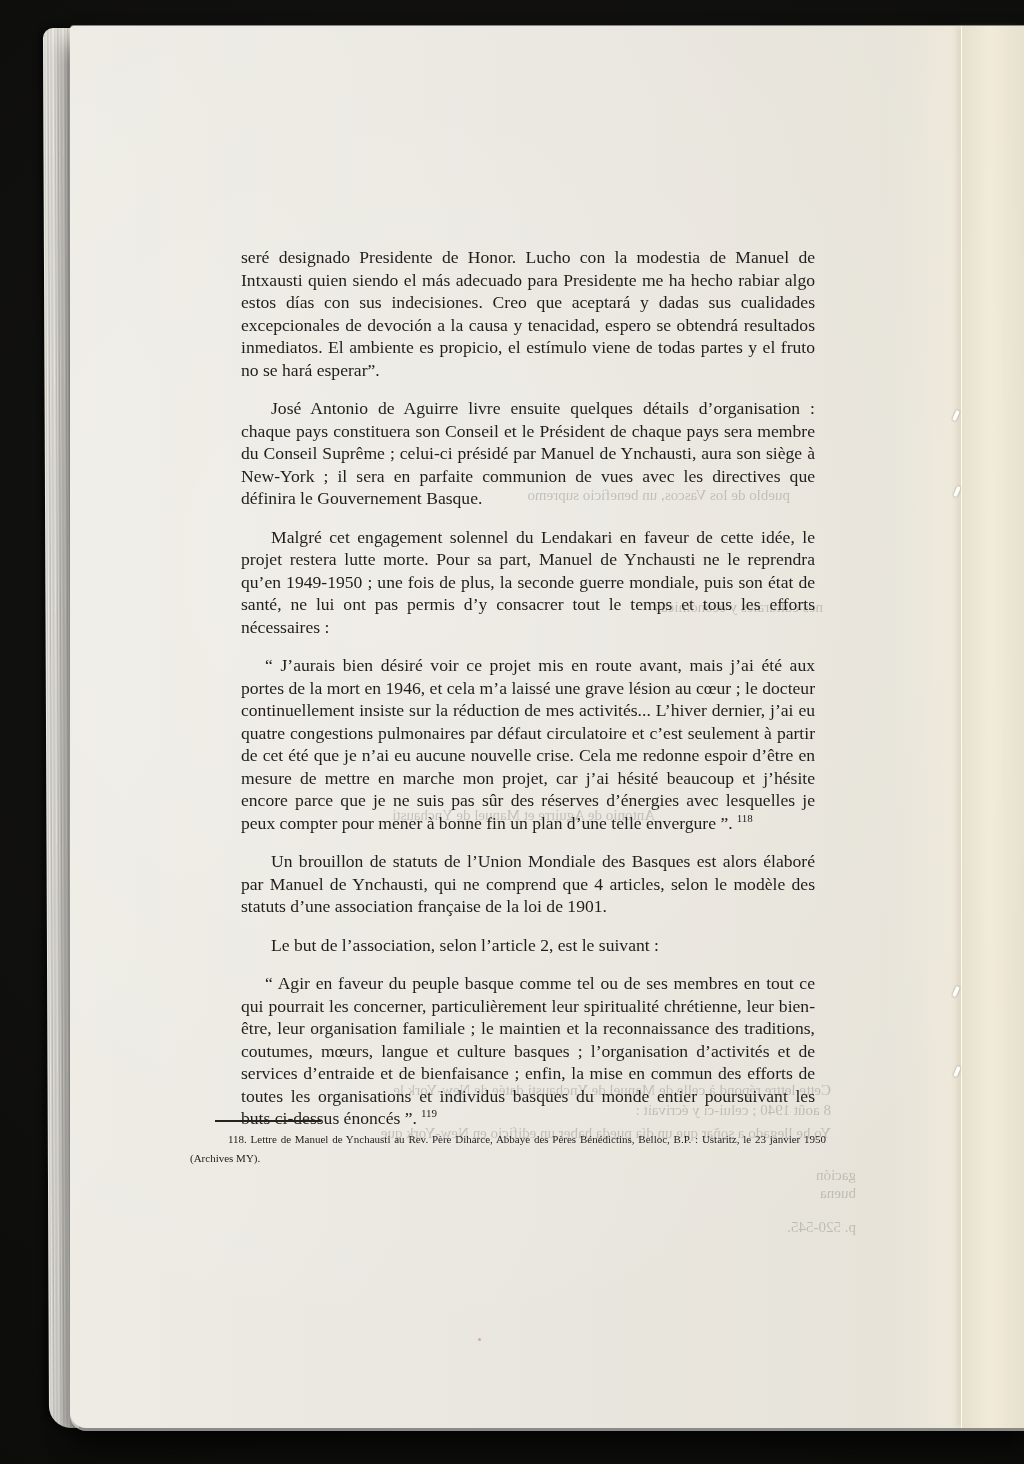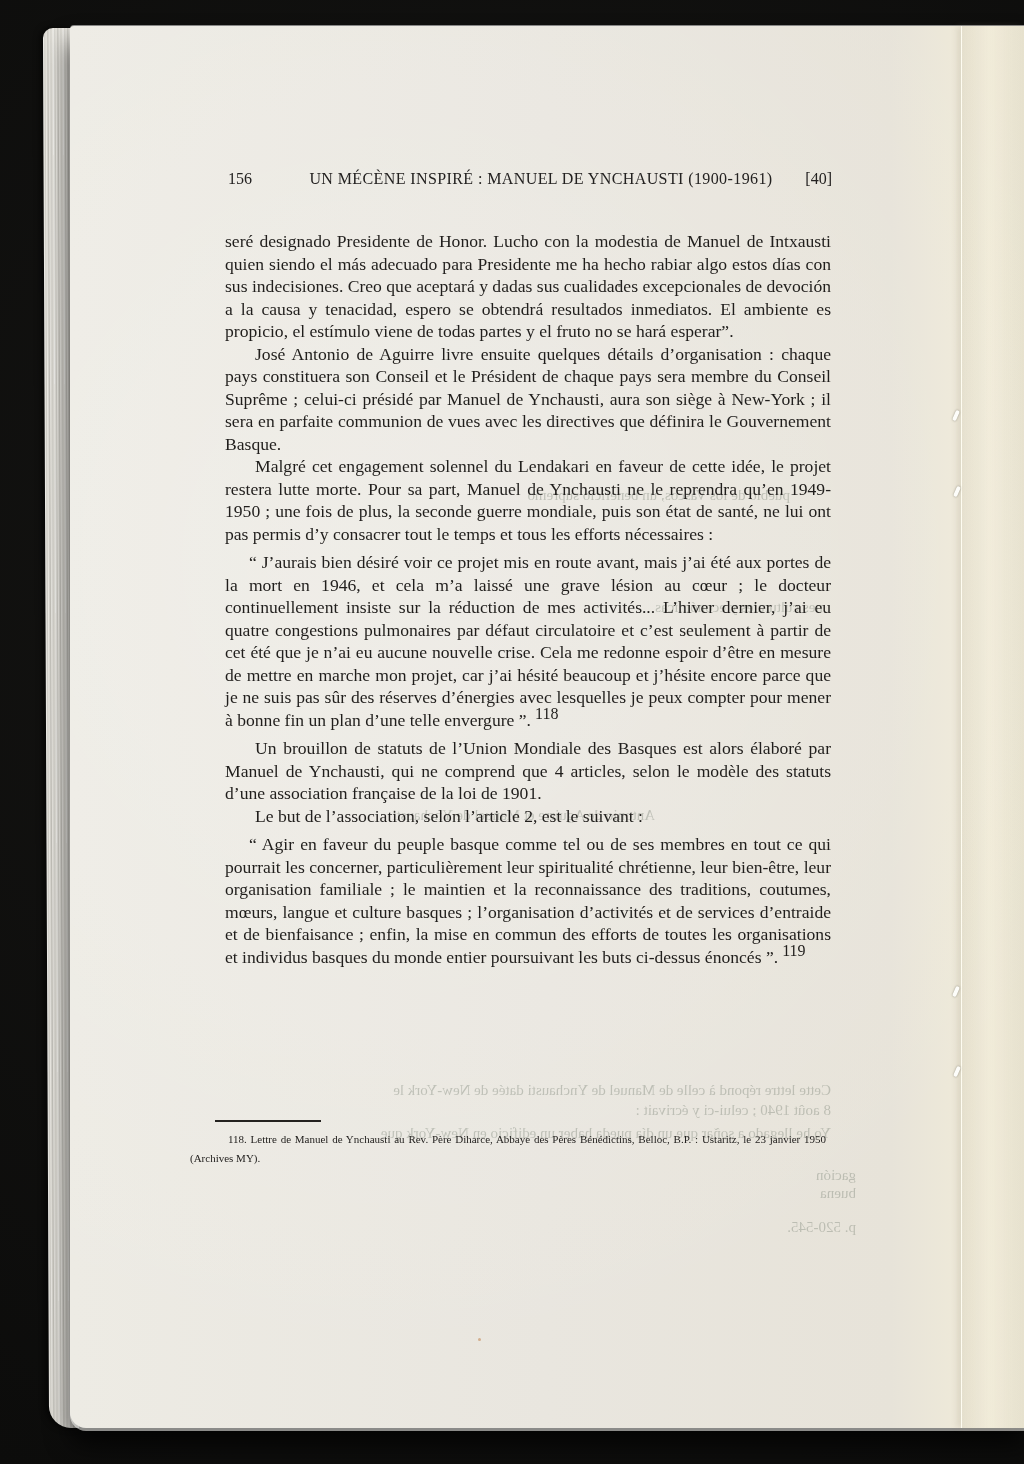--- a/index.html
+++ b/index.html
@@ -57,24 +57,24 @@
   }
   .running-header .num{width:68px;}
   .running-header .title{flex:1;text-align:center;letter-spacing:.4px;white-space:nowrap;}
   .running-header .ref{width:46px;text-align:right;}
 
   .body-text{
     position:absolute;left:155px;top:204px;width:606px;
     font-size:17.6px;line-height:22.5px;color:#201e1c;
     text-align:justify;
   }
-  .body-text p{margin:0;padding:0;}
+  .body-text p{margin:16px;padding:0;}
   .body-text p.ind{text-indent:30px;}
   .body-text p.quote{margin-top:6px;margin-bottom:6px;text-indent:24px;}
-  .body-text sup{font-size:16px;line-height:0;margin-left:4px;}
+  .body-text sup{font-size:11px;line-height:0;margin-left:4px;}
 
   .footnote-rule{
     position:absolute;left:145px;top:1094px;width:106px;height:2px;background:#24221f;
   }
   .footnotes{
     position:absolute;left:120px;top:1104px;width:636px;
     font-size:11px;line-height:19px;color:#242220;text-align:justify;
   }
   .footnotes p{margin:0;padding:0;text-indent:38px;}
 
@@ -115,25 +115,20 @@
     <div class="ghost g0">pueblo de los Vascos, un beneficio supremo</div>
     <div class="ghost g1">nes culturales y económicas</div>
     <div class="ghost g2">Antonio de Aguirre et Manuel de Ynchausti</div>
     <div class="ghost g3">Cette lettre répond à celle de Manuel de Ynchausti datée de New-York le</div>
     <div class="ghost g4">8 août 1940 ; celui-ci y écrivait :</div>
     <div class="ghost g5">Yo he llegado a soñar que un día pueda haber un edificio en New-York que</div>
     <div class="ghost g6">gación</div>
     <div class="ghost g7">buena</div>
     <div class="ghost g8">p. 520-545.</div>
 
-    <div class="running-header">
-      <span class="num">156</span>
-      <span class="title">UN MÉCÈNE INSPIRÉ : MANUEL DE YNCHAUSTI (1900-1961)</span>
-      <span class="ref">[40]</span>
-    </div>
 
     <div class="body-text">
       <p class="para">seré designado Presidente de Honor. Lucho con la modestia de Manuel de Intxausti quien siendo el más adecuado para Presidente me ha hecho rabiar algo estos días con sus indecisiones. Creo que aceptará y dadas sus cualidades excepcionales de devoción a la causa y tenacidad, espero se obtendrá resultados inmediatos. El ambiente es propicio, el estímulo viene de todas partes y el fruto no se hará esperar”.</p>
       <p class="ind">José Antonio de Aguirre livre ensuite quelques détails d’organisation : chaque pays constituera son Conseil et le Président de chaque pays sera membre du Conseil Suprême ; celui-ci présidé par Manuel de Ynchausti, aura son siège à New-York ; il sera en parfaite communion de vues avec les directives que définira le Gouvernement Basque.</p>
       <p class="ind">Malgré cet engagement solennel du Lendakari en faveur de cette idée, le projet restera lutte morte. Pour sa part, Manuel de Ynchausti ne le reprendra qu’en 1949-1950 ; une fois de plus, la seconde guerre mondiale, puis son état de santé, ne lui ont pas permis d’y consacrer tout le temps et tous les efforts nécessaires :</p>
       <p class="quote"><span>“ J’aurais bien désiré voir ce projet mis en route avant, mais j’ai été aux portes de la mort en 1946, et cela m’a laissé une grave lésion au cœur ; le docteur continuellement insiste sur la réduction de mes activités... L’hiver dernier, j’ai eu quatre congestions pulmonaires par défaut circulatoire et c’est seulement à partir de cet été que je n’ai eu aucune nouvelle crise. Cela me redonne espoir d’être en mesure de mettre en marche mon projet, car j’ai hésité beaucoup et j’hésite encore parce que je ne suis pas sûr des réserves d’énergies avec lesquelles je peux compter pour mener à bonne fin un plan d’une telle envergure ”.</span><sup>118</sup></p>
       <p class="ind">Un brouillon de statuts de l’Union Mondiale des Basques est alors élaboré par Manuel de Ynchausti, qui ne comprend que 4 articles, selon le modèle des statuts d’une association française de la loi de 1901.</p>
       <p class="ind">Le but de l’association, selon l’article 2, est le suivant :</p>
       <p class="quote"><span>“ Agir en faveur du peuple basque comme tel ou de ses membres en tout ce qui pourrait les concerner, particulièrement leur spiritualité chrétienne, leur bien-être, leur organisation familiale ; le maintien et la reconnaissance des traditions, coutumes, mœurs, langue et culture basques ; l’organisation d’activités et de services d’entraide et de bienfaisance ; enfin, la mise en commun des efforts de toutes les organisations et individus basques du monde entier poursuivant les buts ci-dessus énoncés ”.</span><sup>119</sup></p>
     </div>

